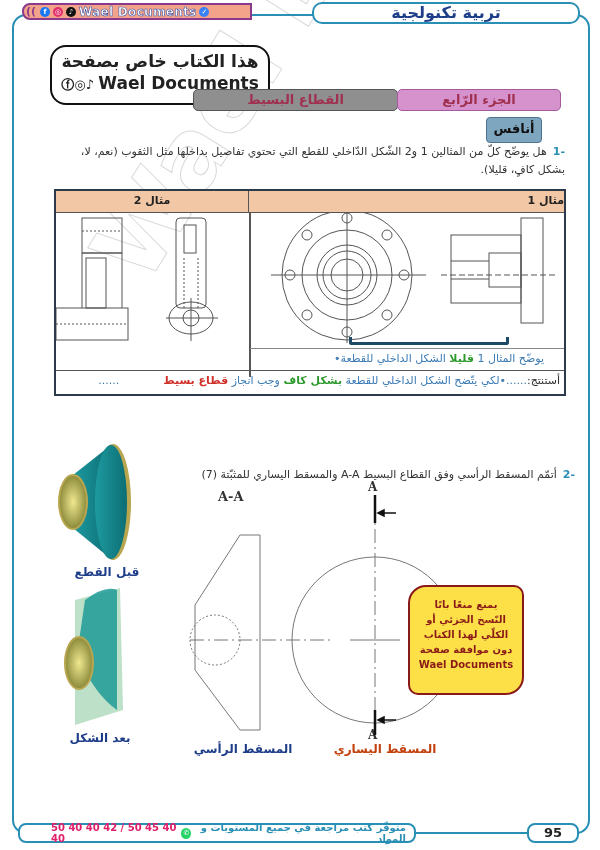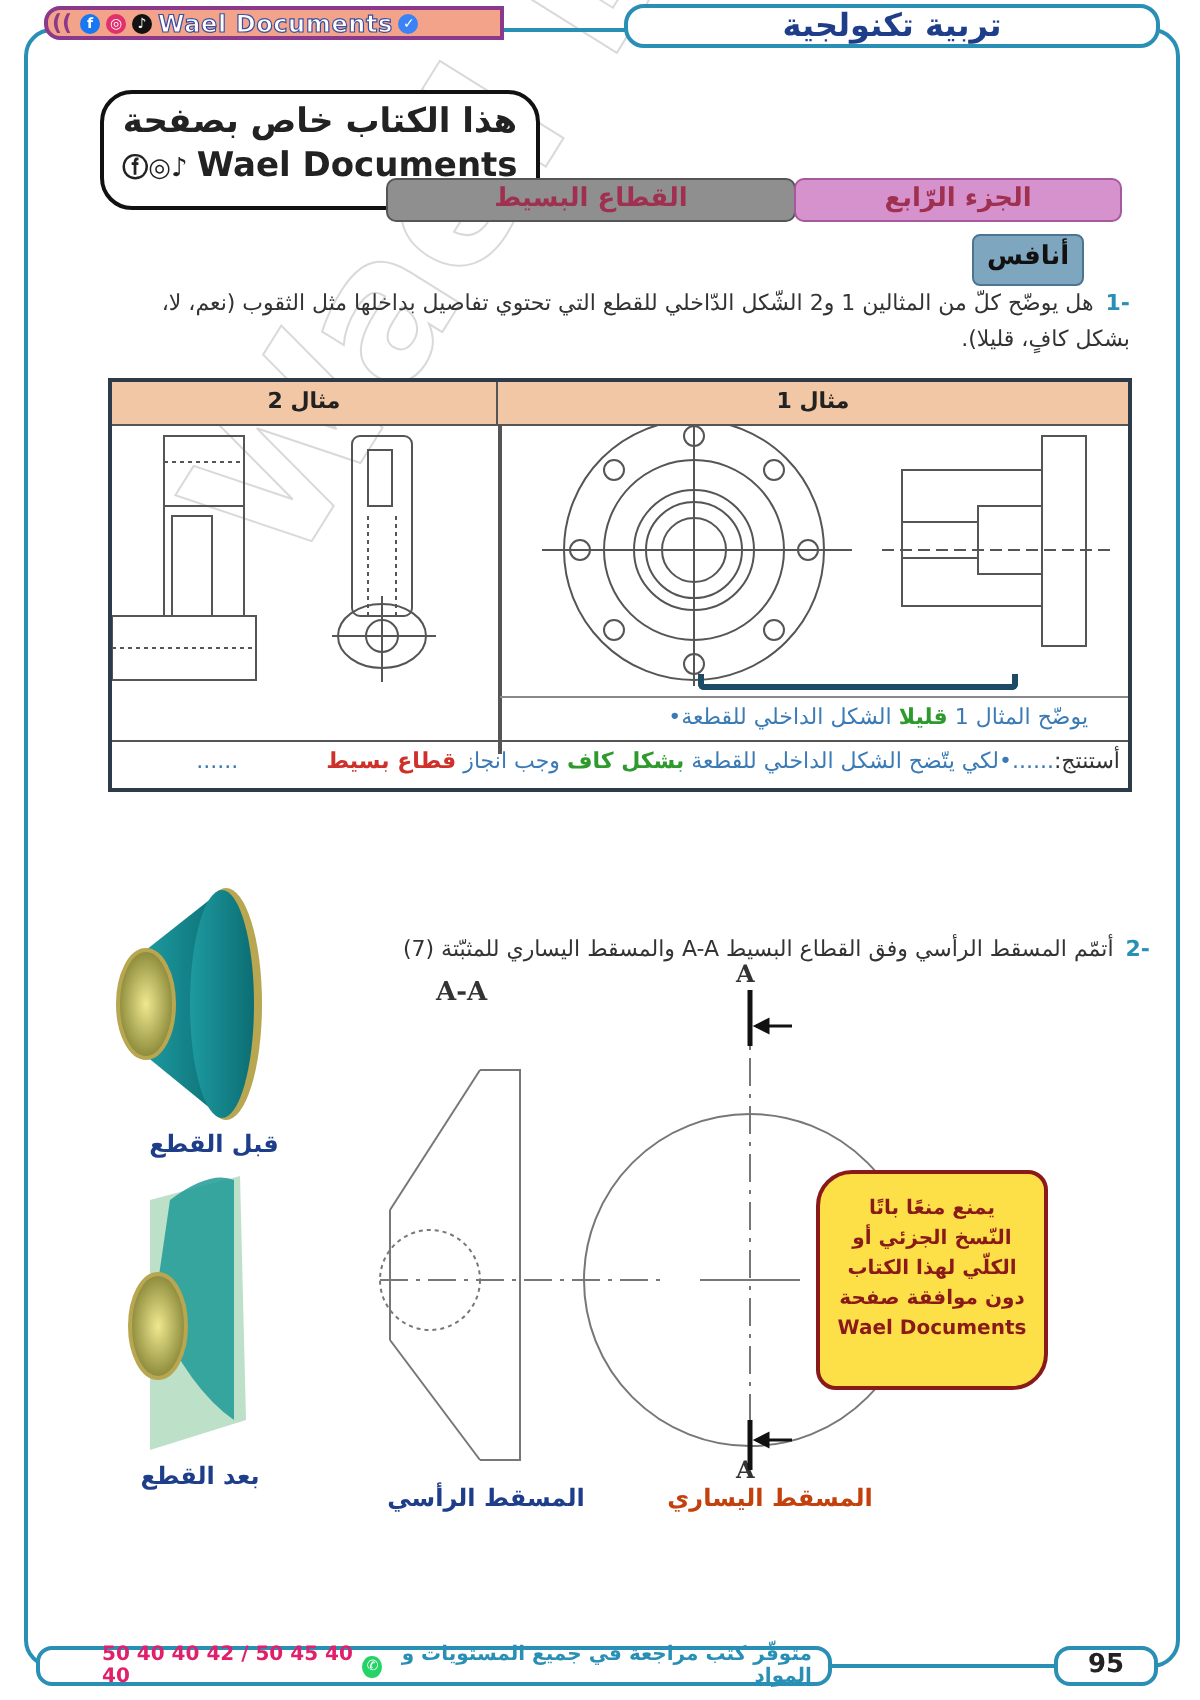--- a/index.html
+++ b/index.html
@@ -16,21 +16,21 @@
   .owner-box { left: 50px; top: 32px; width: 220px; height: 60px; border: 2.5px solid #111; border-radius: 16px; background: #fff; text-align: center; margin-top: 13px; }
   .owner-l1 { font-size: 17px; font-weight: bold; direction: rtl; margin-top: 4px; }
   .owner-l2 { font-size: 17px; font-weight: bold; margin-top: 2px; }
   .tab-simple { left: 193px; top: 89px; width: 205px; height: 22px; background: #8f8f8f; border: 1.5px solid #555; border-radius: 5px; color: #a03050; font-size: 13px; font-weight: bold; text-align: center; line-height: 19px; direction: rtl; }
   .tab-part { left: 397px; top: 89px; width: 164px; height: 22px; background: #d692cc; border: 1.5px solid #a65a9e; border-radius: 5px; color: #a03050; font-size: 13px; font-weight: bold; text-align: center; line-height: 19px; direction: rtl; }
   .compete { left: 486px; top: 117px; width: 56px; height: 26px; background: #7fa6bf; border: 1.5px solid #4d7591; border-radius: 4px; font-size: 13px; font-weight: bold; text-align: center; line-height: 22px; color: #111; direction: rtl; }
   .q1 { left: 60px; top: 143px; width: 505px; font-size: 11px; direction: rtl; line-height: 18px; color: #333; }
   .qnum { color: #2a8fb5; font-weight: bold; margin-left: 6px; }
   .table { left: 54px; top: 189px; width: 512px; height: 207px; border: 2px solid #2d3a4a; }
   .th { top: 0; height: 22px; background: #f2c7a5; border-bottom: 1.5px solid #555; font-size: 11px; font-weight: bold; text-align: center; line-height: 20px; direction: rtl; }
-  .th1 { left: 193px; width: 315px; }
+  .th1 { left: 193px; width: 315px; text-align: right; }
   .th2 { left: 0; width: 193px; border-right: 1.5px solid #555; }
   .vline { left: 193px; top: 22px; width: 1.5px; height: 164px; background: #555; }
   .ans-row { top: 157px; height: 22px; border-top: 1px solid #888; font-size: 11px; line-height: 20px; direction: rtl; color: #3a7ab5; }
   .ans1 { left: 194px; width: 314px; padding-right: 20px; }
   .ans2 { left: 0; width: 193px; padding-right: 6px; overflow: hidden; white-space: nowrap; }
   .concl { left: 0; top: 179px; width: 508px; height: 24px; border-top: 1.5px solid #555; font-size: 11px; line-height: 20px; direction: rtl; padding-right: 4px; color: #3a7ab5; }
   .green { color: #2e9a2e; font-weight: bold; }
   .red { color: #d0302a; font-weight: bold; margin-left: 44px; }
   .black { color: #333; }
   .bracket { left: 349px; top: 337px; width: 160px; height: 8px; border: 3px solid #1d4a66; border-top: none; border-radius: 0 0 3px 3px; }
@@ -167,21 +167,21 @@
   <ellipse cx="66" cy="62" rx="16" ry="57" fill="url(#cone)"></ellipse>
   <ellipse cx="28" cy="62" rx="14" ry="27" fill="url(#hole)" stroke="#b8a650" stroke-width="2"></ellipse>
 </svg>
 <div class="abs label-before">قبل القطع</div>
 
 <svg class="abs" style="left:45px;top:585px" width="90" height="145">
   <polygon points="30,15 75,3 78,125 30,140" fill="#9fd3b0" opacity=".7"></polygon>
   <path d="M 40 15 Q 60 0 72 5 L 72 125 Q 50 110 32 70 Z" fill="#1f9a95" opacity=".85"></path>
   <ellipse cx="34" cy="78" rx="14" ry="26" fill="url(#hole)" stroke="#b8a650" stroke-width="2"></ellipse>
 </svg>
-<div class="abs label-after">بعد القطع</div>
+<div class="abs label-after">بعد الشكل</div>
 
 <div class="abs aa">A-A</div>
 <div class="abs a-top">A</div>
 <div class="abs a-bot">A</div>
 <svg class="abs" style="left:180px;top:495px" width="260" height="240">
   <g fill="none" stroke="#777" stroke-width="1">
     <polyline points="60,40 80,40 80,235 60,235"></polyline>
     <line x1="60" y1="40" x2="15" y2="110"></line>
     <line x1="15" y1="110" x2="15" y2="175"></line>
     <line x1="15" y1="175" x2="60" y2="235"></line>

